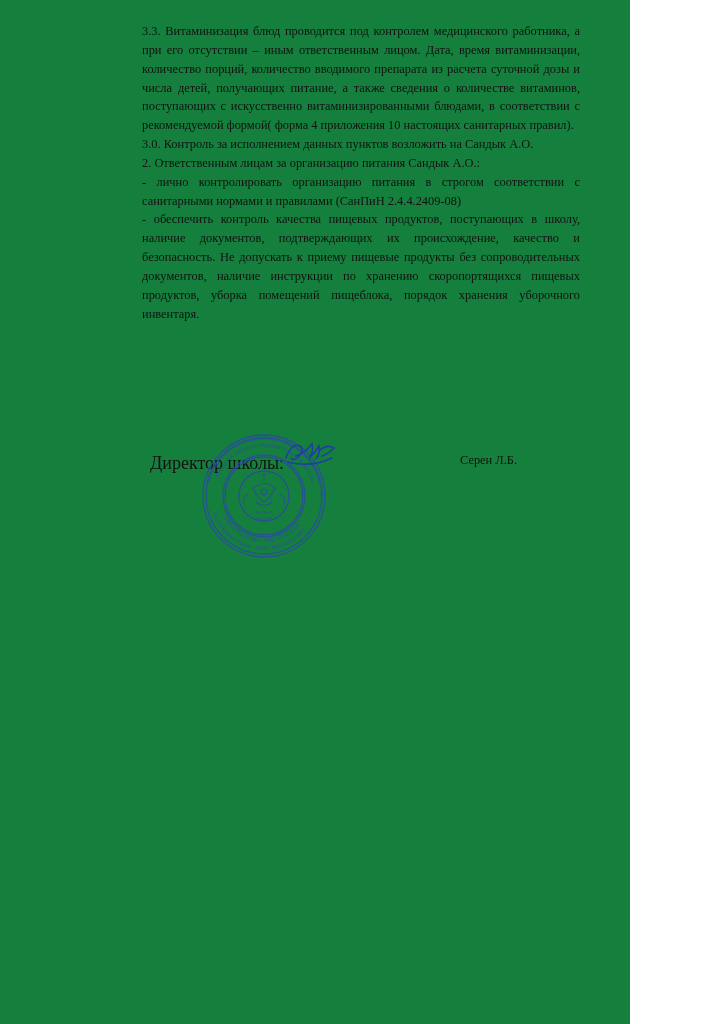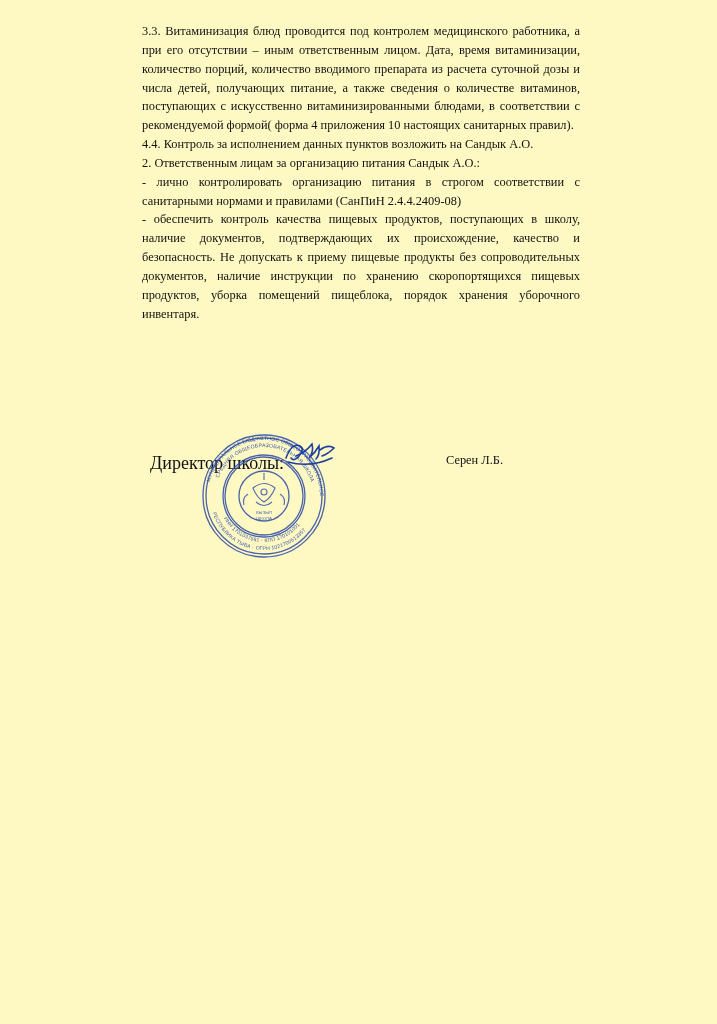--- a/index.html
+++ b/index.html
@@ -11,23 +11,23 @@
     width: 717px;
     height: 1024px;
     position: relative;
     font-family: "Liberation Serif", serif;
     color: #111111;
     overflow: hidden;
   }
   .page {
     position: absolute;
     top: 0; left: 0;
-    width: 717px;
+    width: 630px;
     height: 1024px;
-    background: #fef9c3;
+    background: #15803d;
   }
   .doc-body {
     position: absolute;
     left: 142px;
     top: 22px;
     width: 438px;
   }
   p.para {
     margin: 0;
     font-size: 12.4px;
@@ -45,21 +45,21 @@
   }
   .sig-label {
     position: absolute;
     left: 8px;
     top: 8px;
     font-size: 18px;
     white-space: nowrap;
   }
   .sig-name {
     position: absolute;
-    left: 304px;
+    left: 318px;
     top: 8px;
     font-size: 12.4px;
     white-space: nowrap;
   }
   
   .stamp {
     position: absolute;
     left: 196px;
     top: 428px;
     width: 136px;
@@ -77,21 +77,21 @@
     pointer-events: none;
   }
 </style>
 </head>
 <body>
 
 <div class="page">
 
   <div class="doc-body">
     <p class="para">3.3. Витаминизация блюд проводится под контролем медицинского работника, а при его отсутствии – иным ответственным лицом. Дата, время витаминизации, количество порций, количество вводимого препарата из расчета суточной дозы и числа детей, получающих питание, а также сведения о количестве витаминов, поступающих с искусственно витаминизированными блюдами, в соответствии с рекомендуемой формой( форма 4 приложения 10 настоящих санитарных правил).</p>
-    <p class="para">4.4. Контроль за исполнением данных пунктов возложить на Сандык А.О.</p>
+    <p class="para">3.0. Контроль за исполнением данных пунктов возложить на Сандык А.О.</p>
     <p class="para">2. Ответственным лицам за организацию питания Сандык А.О.:</p>
     <p class="para">- лично контролировать организацию питания в строгом соответствии с санитарными нормами и правилами (СанПиН 2.4.4.2409-08)</p>
     <p class="para">- обеспечить контроль качества пищевых продуктов, поступающих в школу, наличие документов, подтверждающих их происхождение, качество и безопасность. Не допускать к приему пищевые продукты без сопроводительных документов, наличие инструкции по хранению скоропортящихся пищевых продуктов, уборка помещений пищеблока, порядок хранения уборочного инвентаря.</p>
   </div>
 
   <div class="sig-row">
     <span class="sig-label">Директор школы:</span>
     <span class="sig-name">Серен Л.Б.</span>
   </div>
 

